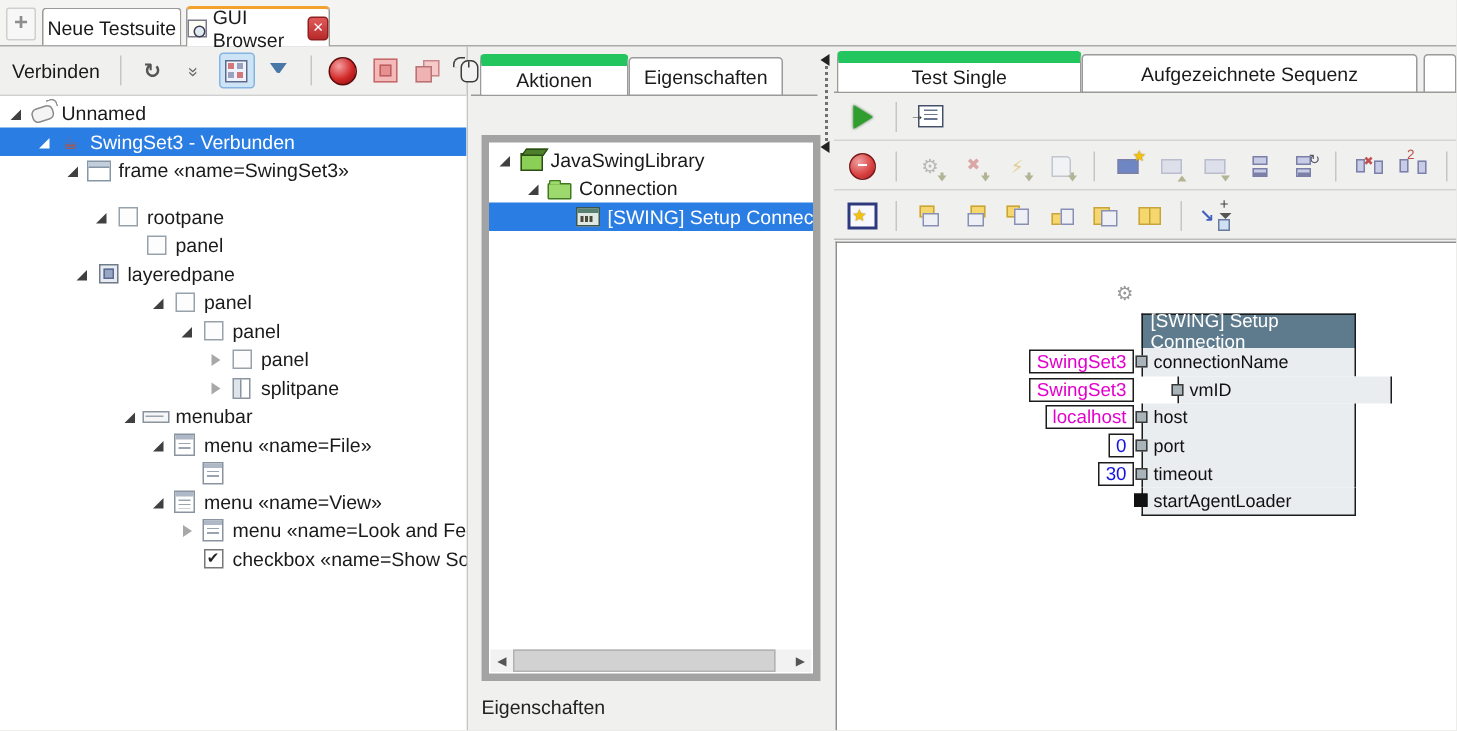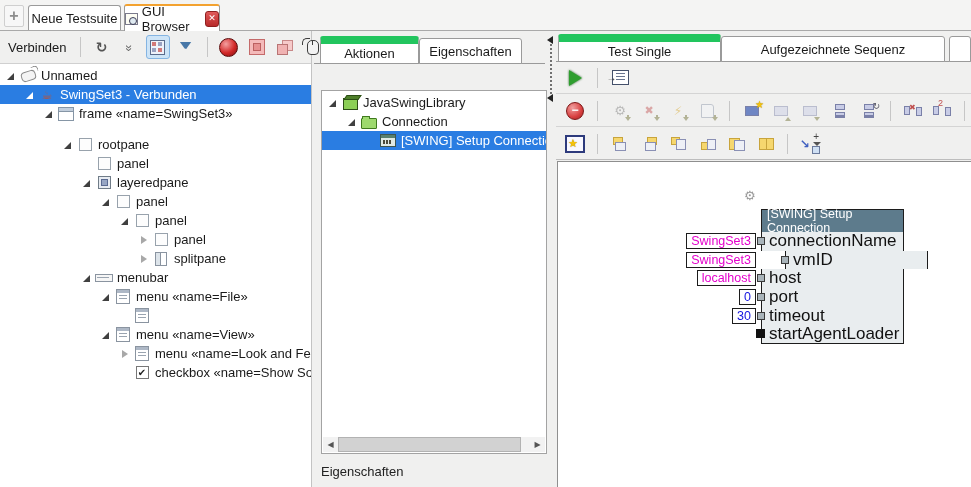--- a/index.html
+++ b/index.html
@@ -84,21 +84,21 @@
   
   .midpanel{position:absolute;left:314px;top:31px;width:231px;height:456px;}
   .ntabs{position:absolute;display:flex;align-items:flex-end;}
   .midpanel .ntabs{left:6px;top:5px;height:28px;}
   .ntab{background:#fff;border:1px solid #9a9a9a;border-radius:3px 3px 0 0;box-sizing:border-box;height:26px;
         display:flex;align-items:center;justify-content:center;z-index:2;}
   .ntab.on{border-top:8px solid #22c55e;height:28px;}
   .tabline{position:absolute;left:0;right:0;height:1px;background:#9a9a9a;}
   .midpanel .tabline{top:32px;}
   .mid-funnel{position:absolute;left:212px;top:11px;}
-  .treebox{position:absolute;left:7px;top:59px;width:226px;height:364px;background:#fff;border:1px solid #a3a3a3;box-sizing:border-box;overflow:hidden;}
+  .treebox{position:absolute;left:7px;top:59px;width:226px;height:364px;background:#fff;border:5px solid #a3a3a3;box-sizing:border-box;overflow:hidden;}
   .atree{position:absolute;left:0;top:2px;right:0;white-space:nowrap;}
   .hscroll{position:absolute;left:1px;right:1px;bottom:1px;height:15px;background:#f2f2f2;display:flex;align-items:center;}
   .sarrow{width:15px;height:15px;font-size:8px;color:#555;text-align:center;line-height:15px;flex:none;}
   .sthumb{height:13px;flex:1;background:#d2d2d2;border:1px solid #b2b2b2;margin-right:24px;}
   .midfooter{position:absolute;left:7px;top:433px;font-size:13px;color:#222;}
 
   
   .vsplit{position:absolute;left:546px;top:36px;width:9px;height:66px;}
   .vsplit .dots{position:absolute;left:4px;top:8px;bottom:8px;width:0;border-left:2px dotted #707070;}
   .vsplit .tri{position:absolute;left:1px;width:0;height:0;border-top:4px solid transparent;border-bottom:4px solid transparent;border-right:6px solid #222;}
@@ -147,21 +147,21 @@
   
   .canvas{position:absolute;left:1px;top:130px;width:414px;height:326px;background:#fff;border-left:1px solid #8f8f8f;border-top:1px solid #8f8f8f;box-sizing:border-box;overflow:hidden;}
   .geartop{position:absolute;font-size:13px;color:#9a9a9a;}
   .nodearea{position:absolute;}
   .nrow{display:flex;align-items:stretch;}
   .nslot{width:95px;display:flex;justify-content:flex-end;align-items:center;}
   .nbody{width:143px;box-sizing:border-box;border-left:1.6px solid #1c1c1c;border-right:1.6px solid #1c1c1c;
          display:flex;align-items:center;position:relative;height:18.6px;}
   .nbody.hdr{height:23px;border-top:1.6px solid #1c1c1c;color:#fff;font-size:12.5px;padding-left:5px;}
   .nbody.last{border-bottom:1.6px solid #1c1c1c;}
-  .pname{padding-left:7px;font-size:17px;color:#111;white-space:nowrap;}
+  .pname{padding-left:7px;font-size:12px;color:#111;white-space:nowrap;}
   .pin{position:absolute;left:-5px;width:6px;height:6px;background:#a9b4ba;border:1px solid #3a3a3a;}
   .pin.black{width:7px;height:7px;background:#111;border-color:#111;left:-6px;}
   .vbox{border:1.6px solid #1c1c1c;background:#fff;font-size:12.5px;line-height:14px;padding:0 4px;margin-right:5px;white-space:nowrap;}
 </style>
 </head>
 <body>
 
 <div class="win">
 
   <div class="tabbar">
@@ -235,21 +235,21 @@
           </span>
           <span class="tlabel">rootpane</span>
         </div>
         <div class="trow" style="padding-left: 82px;">
           <span class="exp exp-n"></span>
           <span class="tico">
             <span class="pni"></span>
           </span>
           <span class="tlabel">panel</span>
         </div>
-        <div class="trow" style="padding-left: 82px;">
+        <div class="trow" style="padding-left: 50px;">
           <span class="exp exp-o"></span>
           <span class="tico">
             <span class="lpi"></span>
           </span>
           <span class="tlabel">layeredpane</span>
         </div>
         <div class="trow" style="padding-left: 101px;">
           <span class="exp exp-o"></span>
           <span class="tico">
             <span class="pni"></span>

